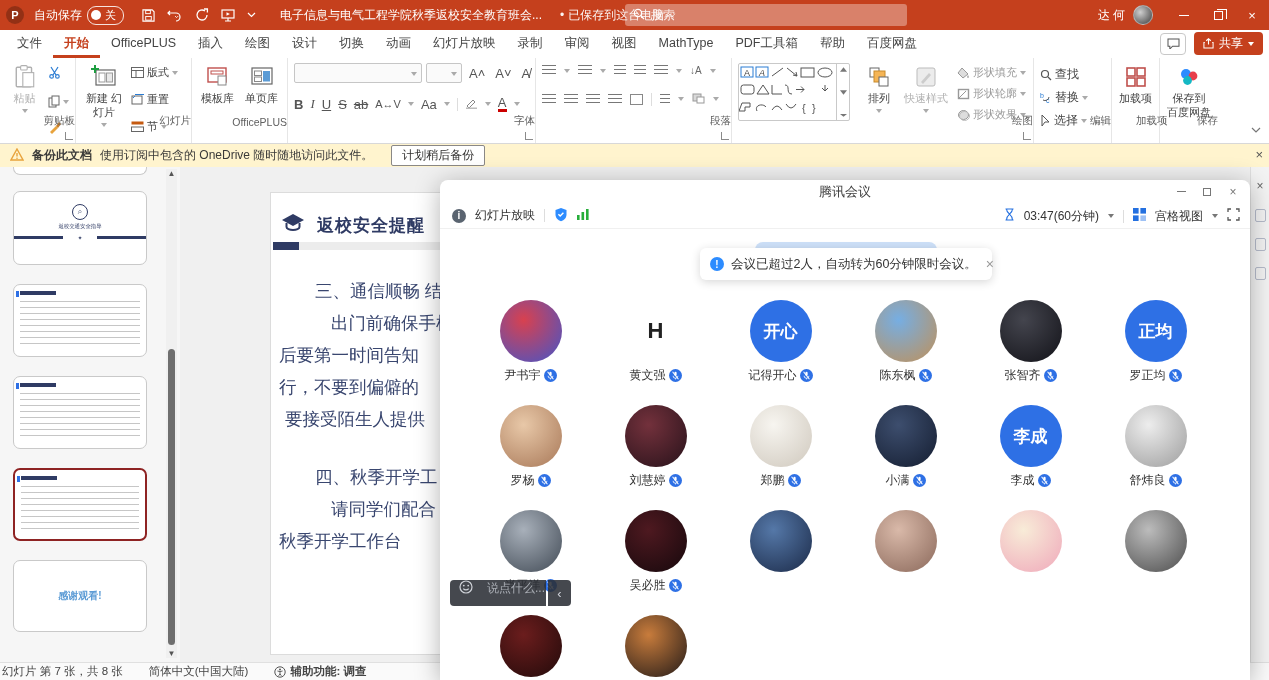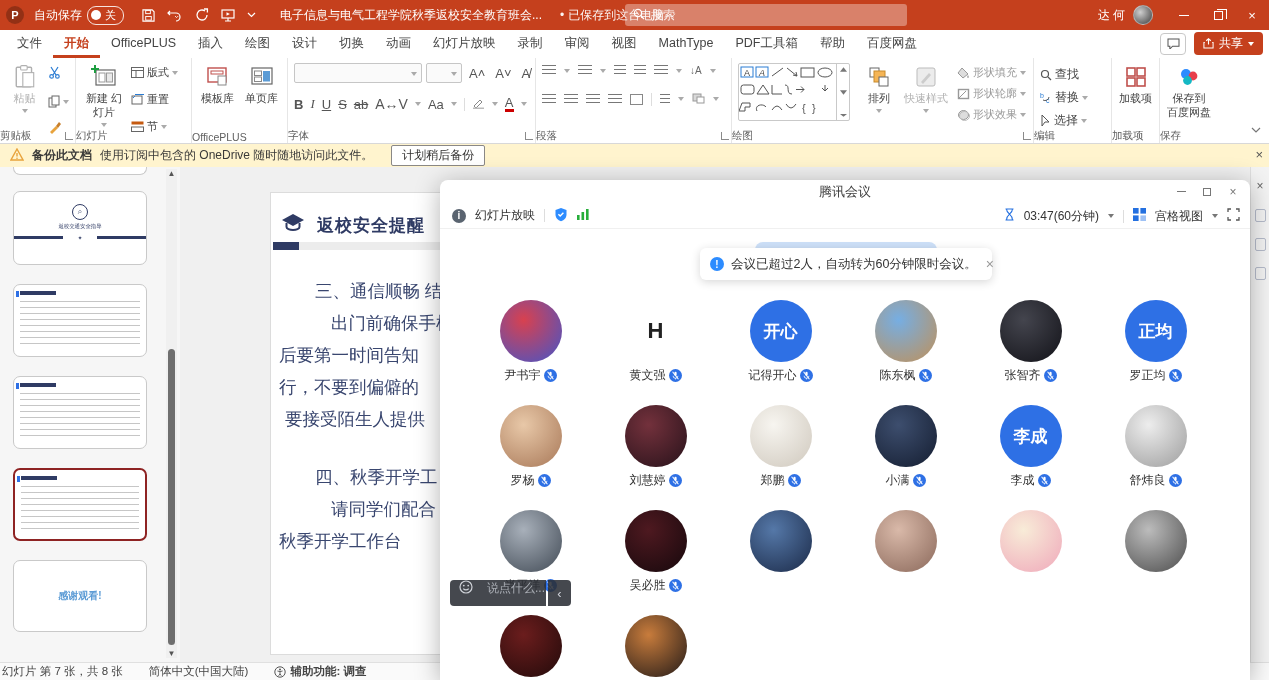--- a/index.html
+++ b/index.html
@@ -32,21 +32,21 @@
   .tabrow { position:absolute; left:0; top:30px; width:1269px; height:28px; background:#fff; display:flex; align-items:stretch; padding-left:6px; }
   .tab { padding:0 11px; line-height:27px; font-size:12.5px; color:#444; white-space:nowrap; }
   .tab.active { color:#C5401D; font-weight:bold; box-shadow: inset 0 -3px 0 #C5401D; }
   .tabrow-right { position:absolute; right:6px; top:2px; display:flex; align-items:center; gap:8px; }
   .comment-btn { width:26px; height:22px; border:1px solid #c8c8c8; border-radius:4px; display:flex; align-items:center; justify-content:center; background:#fff; }
   .share-btn { background:#C5401D; color:#fff; font-size:12px; height:23px; border-radius:4px; display:flex; align-items:center; gap:5px; padding:0 9px; }
 
   
   .ribbon { position:absolute; left:0; top:58px; width:1269px; height:86px; background:#fff; border-bottom:1px solid #d8d8d8; display:flex; }
   .rgroup { position:relative; border-right:1px solid #e6e6e6; padding:5px 6px 17px 6px; display:flex; align-items:flex-start; gap:5px; }
-  .rglabel { position:absolute; bottom:0; left:0; right:0; text-align:left; font-size:10.5px; color:#606060; white-space:nowrap; }
+  .rglabel { position:absolute; bottom:15px; left:0; right:0; text-align:right; font-size:10.5px; color:#606060; white-space:nowrap;padding-left:24px; }
   .launcher { position:absolute; right:2px; bottom:3px; width:8px; height:8px; border-left:1px solid #8a8a8a; border-bottom:1px solid #8a8a8a; }
   .bigbtn { display:flex; flex-direction:column; align-items:center; justify-content:flex-start; gap:3px; font-size:11px; color:#444; text-align:center; width:44px; padding-top:2px; line-height:1.25; }
   .bigbtn.disabled { color:#b0b0b0; }
   .smallcol { display:flex; flex-direction:column; gap:12px; padding-top:2px; }
   .smallrow { display:flex; align-items:center; gap:3px; font-size:11px; color:#444; white-space:nowrap; }
   .smallrow.gray { color:#9a9a9a; }
   .cv { width:0; height:0; border-left:3.5px solid transparent; border-right:3.5px solid transparent; border-top:4px solid #777; display:inline-block; }
   .cv.lite { border-top-color:#aaa; }
   .ibox { display:inline-block; border:1px solid #888; background:#fff; }
   .stripes { display:inline-block; width:14px; height:11px; background:repeating-linear-gradient(#777 0 1.5px, transparent 1.5px 4px); }
@@ -351,21 +351,21 @@
         <span class="glyphbtn">A˄</span>
         <span class="glyphbtn">A˅</span>
         <span class="glyphbtn">A̸</span>
       </div>
       <div class="fontrow2">
         <b>B</b>
         <i style="font-family:'Liberation Serif',serif;">I</i>
         <u>U</u>
         <s>S</s>
         <span style="text-decoration:line-through;">ab</span>
-        <span style="font-size:14px;">A↔V</span>
+        <span style="font-size:11px;">A↔V</span>
           <span class="cv lite"></span>
         <span>Aa</span>
           <span class="cv lite"></span>
         <span class="vdiv"></span>
         <span><svg width="13" height="12" viewBox="0 0 13 12">
               <path d="M2 9 L8 3 l2 2 -6 6z" fill="none" stroke="#888"></path>
               <rect x="1" y="10.5" width="11" height="1.5" fill="#bbb"></rect>
             </svg></span>
           <span class="cv lite"></span>
         <span style="border-bottom:3px solid #c00; line-height:1;">A</span>

